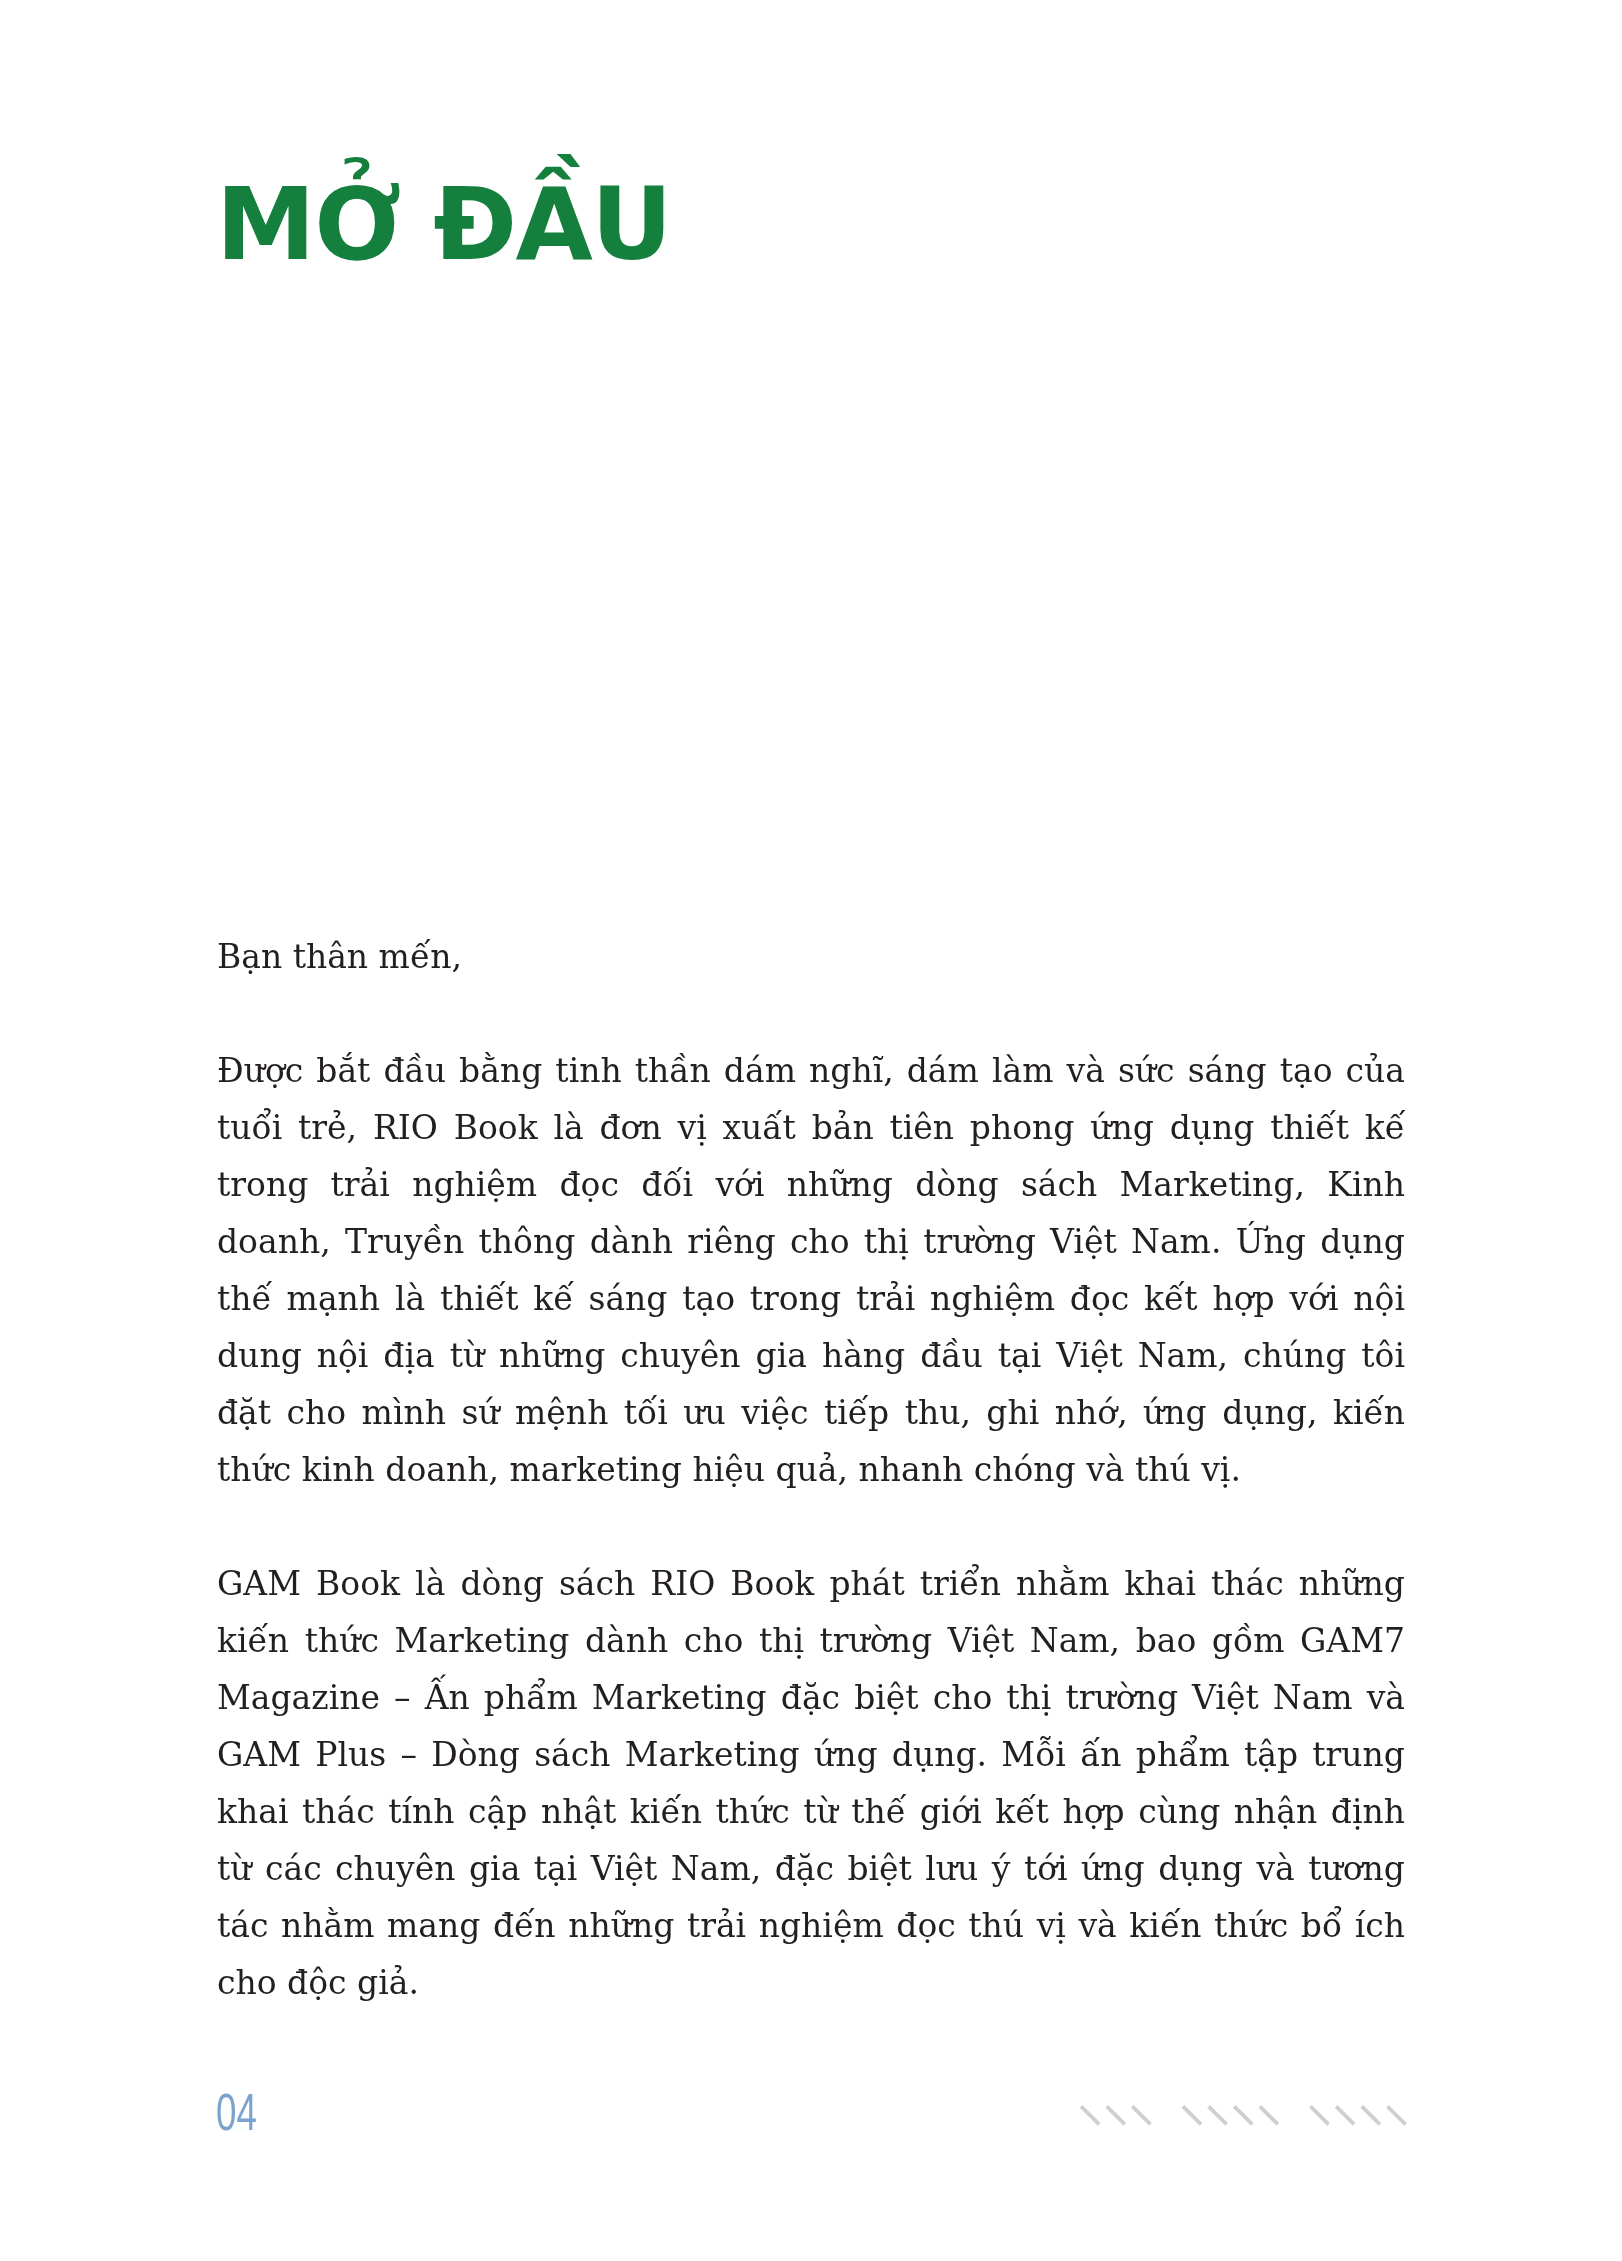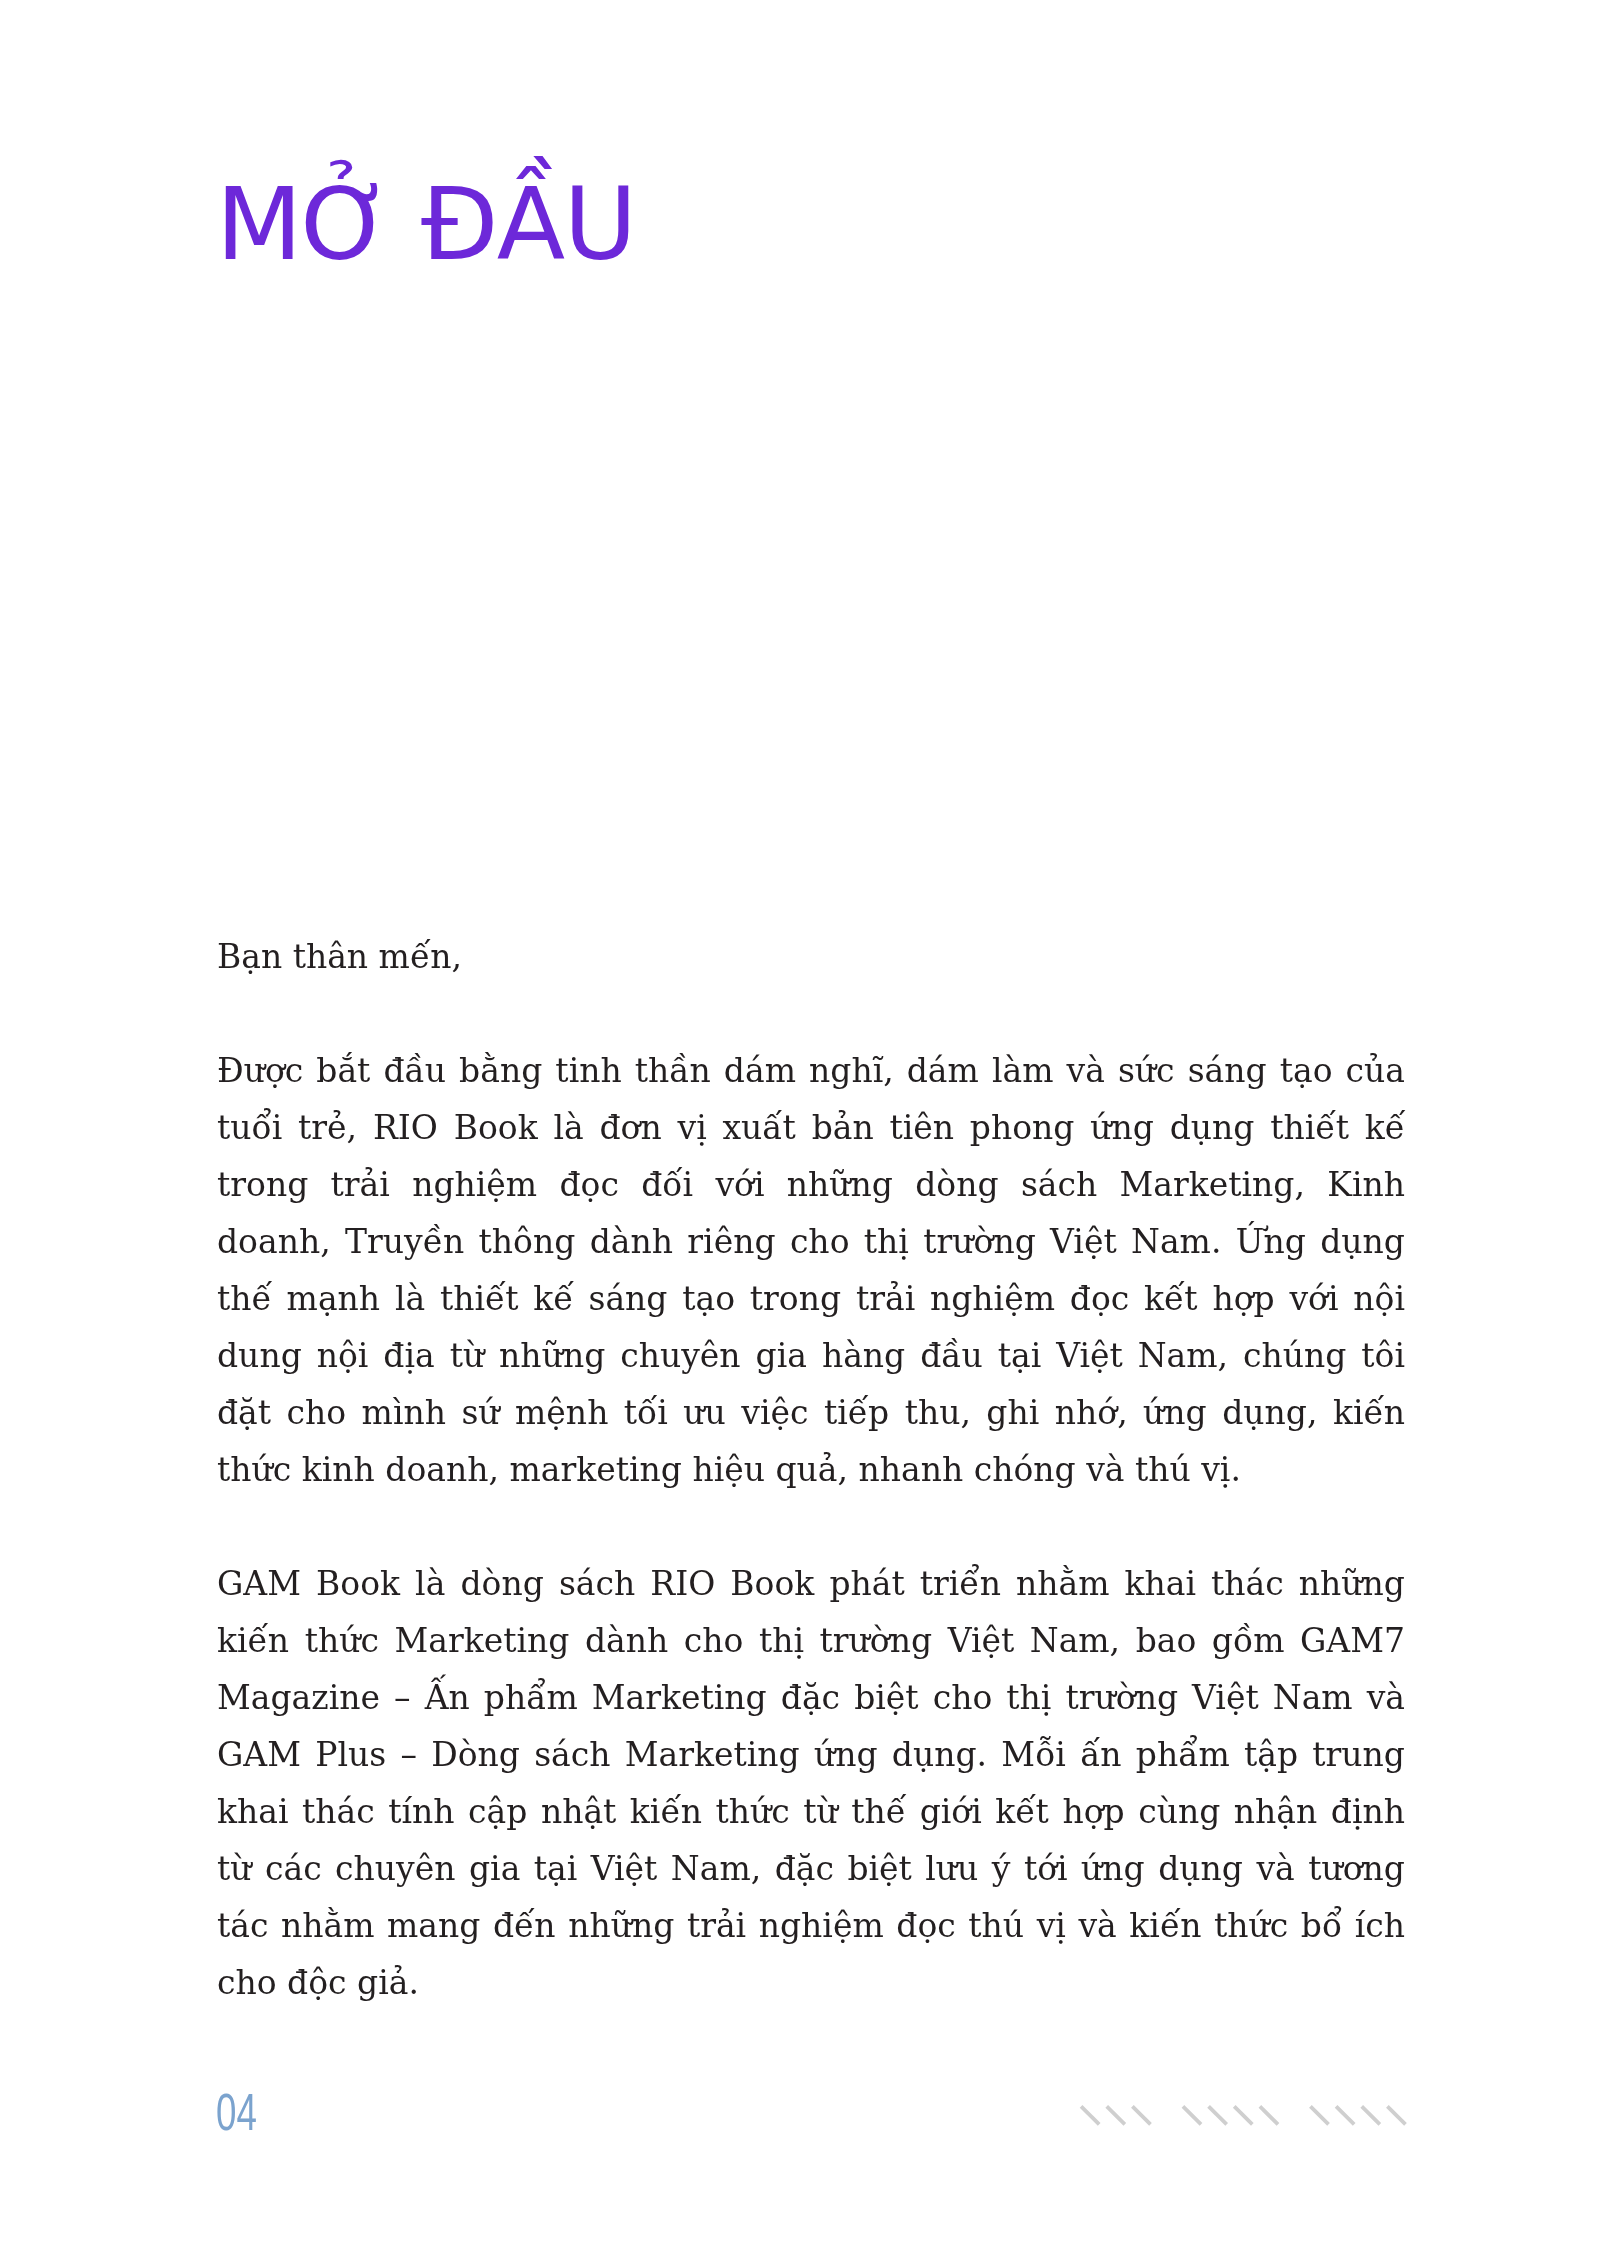--- a/index.html
+++ b/index.html
@@ -1,25 +1,25 @@
 <!DOCTYPE html>
 <html style="font-size:12px"><head>
 <meta charset="utf-8">
 <style>
   html, body { margin: 0; padding: 0; background: #ffffff; }
   body { width: 1622px; height: 2261px; position: relative; overflow: hidden; }
   .title {
     position: absolute; left: 216px; top: 157px;
     margin: 0;
     font-family: "DejaVu Sans", sans-serif;
-    font-weight: normal;
+    font-weight: bold;
     font-size: 100px;
     line-height: 136px;
     letter-spacing: -1.5px;
-    color: #6d28d9;
+    color: #15803d;
     white-space: nowrap;
   }
   .body-text {
     position: absolute; left: 217px; top: 928px; width: 1188px;
     font-family: "DejaVu Serif", serif;
     font-size: 33px;
     line-height: 57px;
     color: #231F20;
   }
   .body-text p { margin: 0 0 57px 0; text-align: justify; text-align-last: left; }

